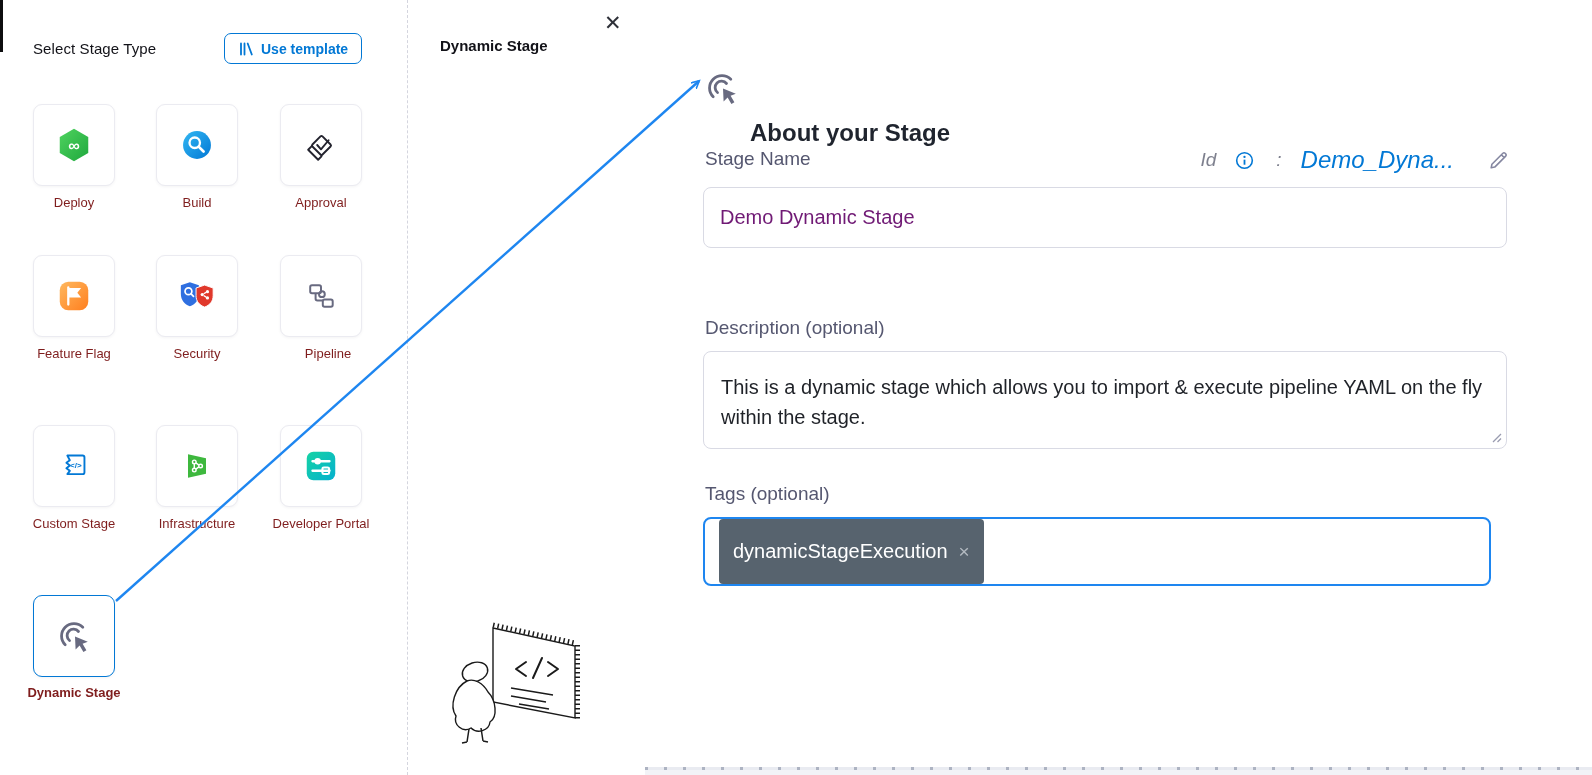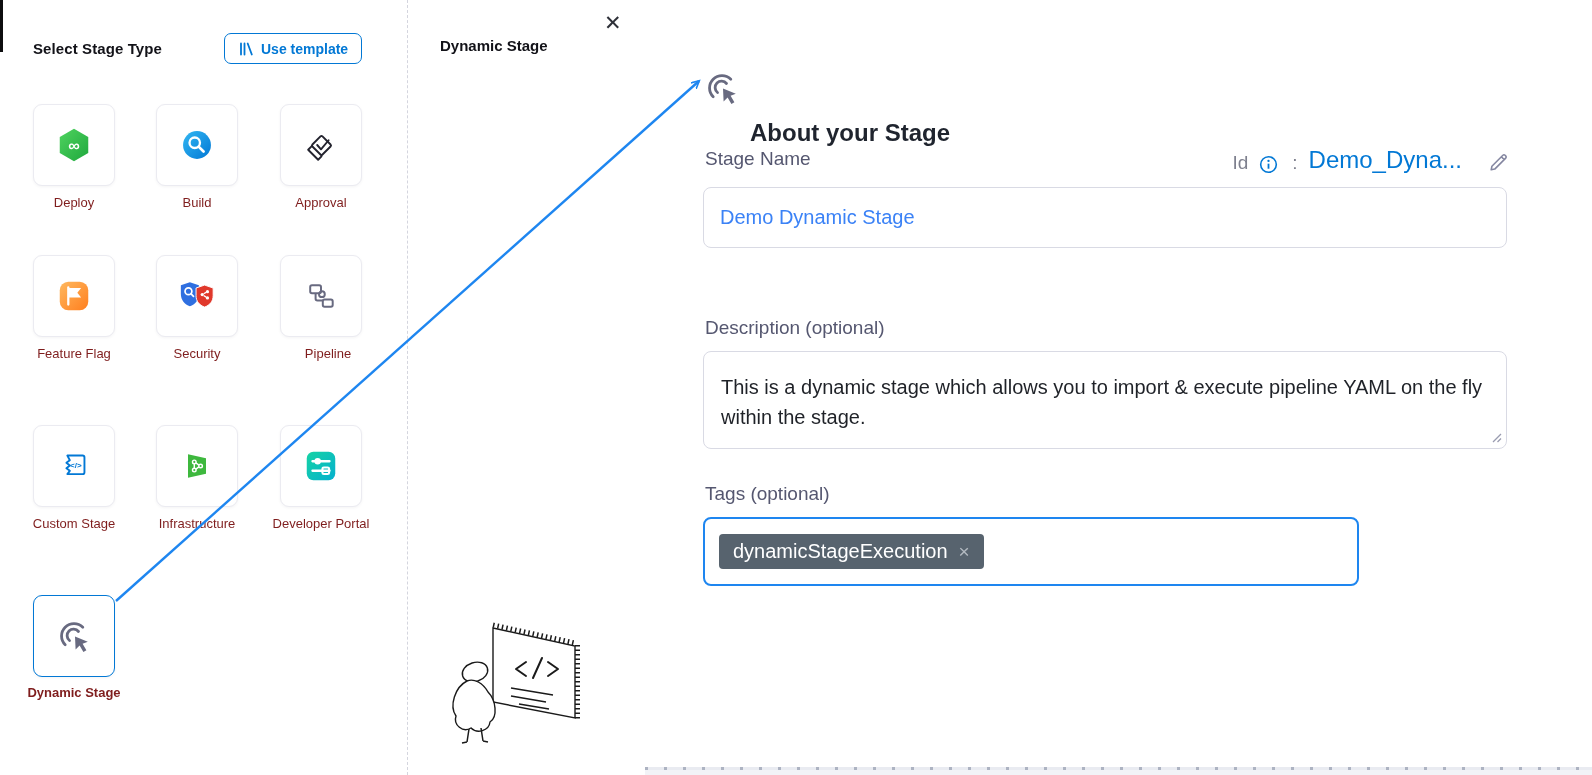--- a/index.html
+++ b/index.html
@@ -6,21 +6,21 @@
   html,body { background:#fff; }
   body { font-family: "Liberation Sans", sans-serif; }
   #app {
     position: relative; width: 1592px; height: 775px;
     background: #fff; overflow: hidden; color: #1d1d2b;
   }
   .abs { position: absolute; }
 
   
   .corner-sliver { left:0; top:0; width:3px; height:52px; background:#0d0d0f; }
-  .panel-title { left:33px; top:40px; font-size:15px; font-weight:700; color:#121218; letter-spacing:.1px; }
+  .panel-title { left:33px; top:40px; font-size:15px; font-weight:400; color:#121218; letter-spacing:.1px; }
   .use-template-btn {
     left:224px; top:33px; height:31px; padding:0 13px;
     display:flex; align-items:center; gap:7px;
     background:#fff; border:1.5px solid #0278d5; border-radius:7px;
     color:#0278d5; font-size:14px; font-weight:700; cursor:pointer;
   }
   .tile {
     width:82px; height:82px; background:#fff;
     border:1px solid #ebebf1; border-radius:9px;
     box-shadow:0 1px 3px rgba(40,41,61,.05);
@@ -39,38 +39,38 @@
   .info-title { left:440px; top:37px; font-size:15px; font-weight:700; color:#121218; }
   .info-body { left:440px; top:84px; width:162px; font-size:14px; line-height:22.5px; color:#1f2026; }
 
   
   .about-heading { left:750px; top:72px; font-size:24px; font-weight:700; color:#1f242e;margin-top:47px; }
   .flabel { font-size:19px; font-weight:500; color:#555770; }
   .text-input {
     left:703px; width:804px; height:61px; background:#fff;
     border:1px solid #d9dae4; border-radius:8px;
     font-family:"Liberation Sans", sans-serif;
-    font-size:20px; color:#3b82f6; padding:0 16px; outline:none;
+    font-size:20px; color:#701a75; padding:0 16px; outline:none;
   }
   .textarea-input {
     left:703px; top:351px; width:804px; height:98px; background:#fff;
     border:1px solid #d9dae4; border-radius:8px; resize:none;
     font-family:"Liberation Sans", sans-serif;
     font-size:20px; line-height:30px; color:#1f2228;
     padding:20px 16px 0 17px; outline:none; overflow:hidden;
   }
-  .id-row { right:82px; top:146px; display:flex; align-items:flex-end; gap:11px; }
+  .id-row { right:82px; top:146px; display:flex; align-items:center; gap:19px;font-style:italic; }
   .id-label { font-size:19px; color:#7e808e; }
   .id-sep { font-size:19px; color:#7e808e; margin-left:3px; }
   .id-value { font-size:24px; font-weight:500; color:#0278d5; }
   .pencil-wrap { margin-left:14px; cursor:pointer; display:flex; }
   .tags-box {
-    left:703px; top:517px; width:656px; height:69px; background:#fff;
+    left:703px; top:517px; width:788px; height:69px; background:#fff;
     border:2px solid #1e86f0; border-radius:8px;
-    display:flex; align-items:center; padding:0 14px; cursor:text;
+    display:flex; padding:0 14px; cursor:text;
   }
   .tag-chip {
     background:#57636e; color:#fff; border-radius:4px;
     font-size:20px; padding:6px 14px; display:flex; align-items:center; gap:11px;
   }
   .tag-chip .x { color:#b3bac1; font-size:19px; cursor:pointer; line-height:1; }
   .submit-btn {
     left:703px; top:635px; width:267px; height:58px;
     background:#0278d5; border:none; border-radius:8px;
     color:#fff; font-size:21px; font-weight:700; cursor:pointer;

